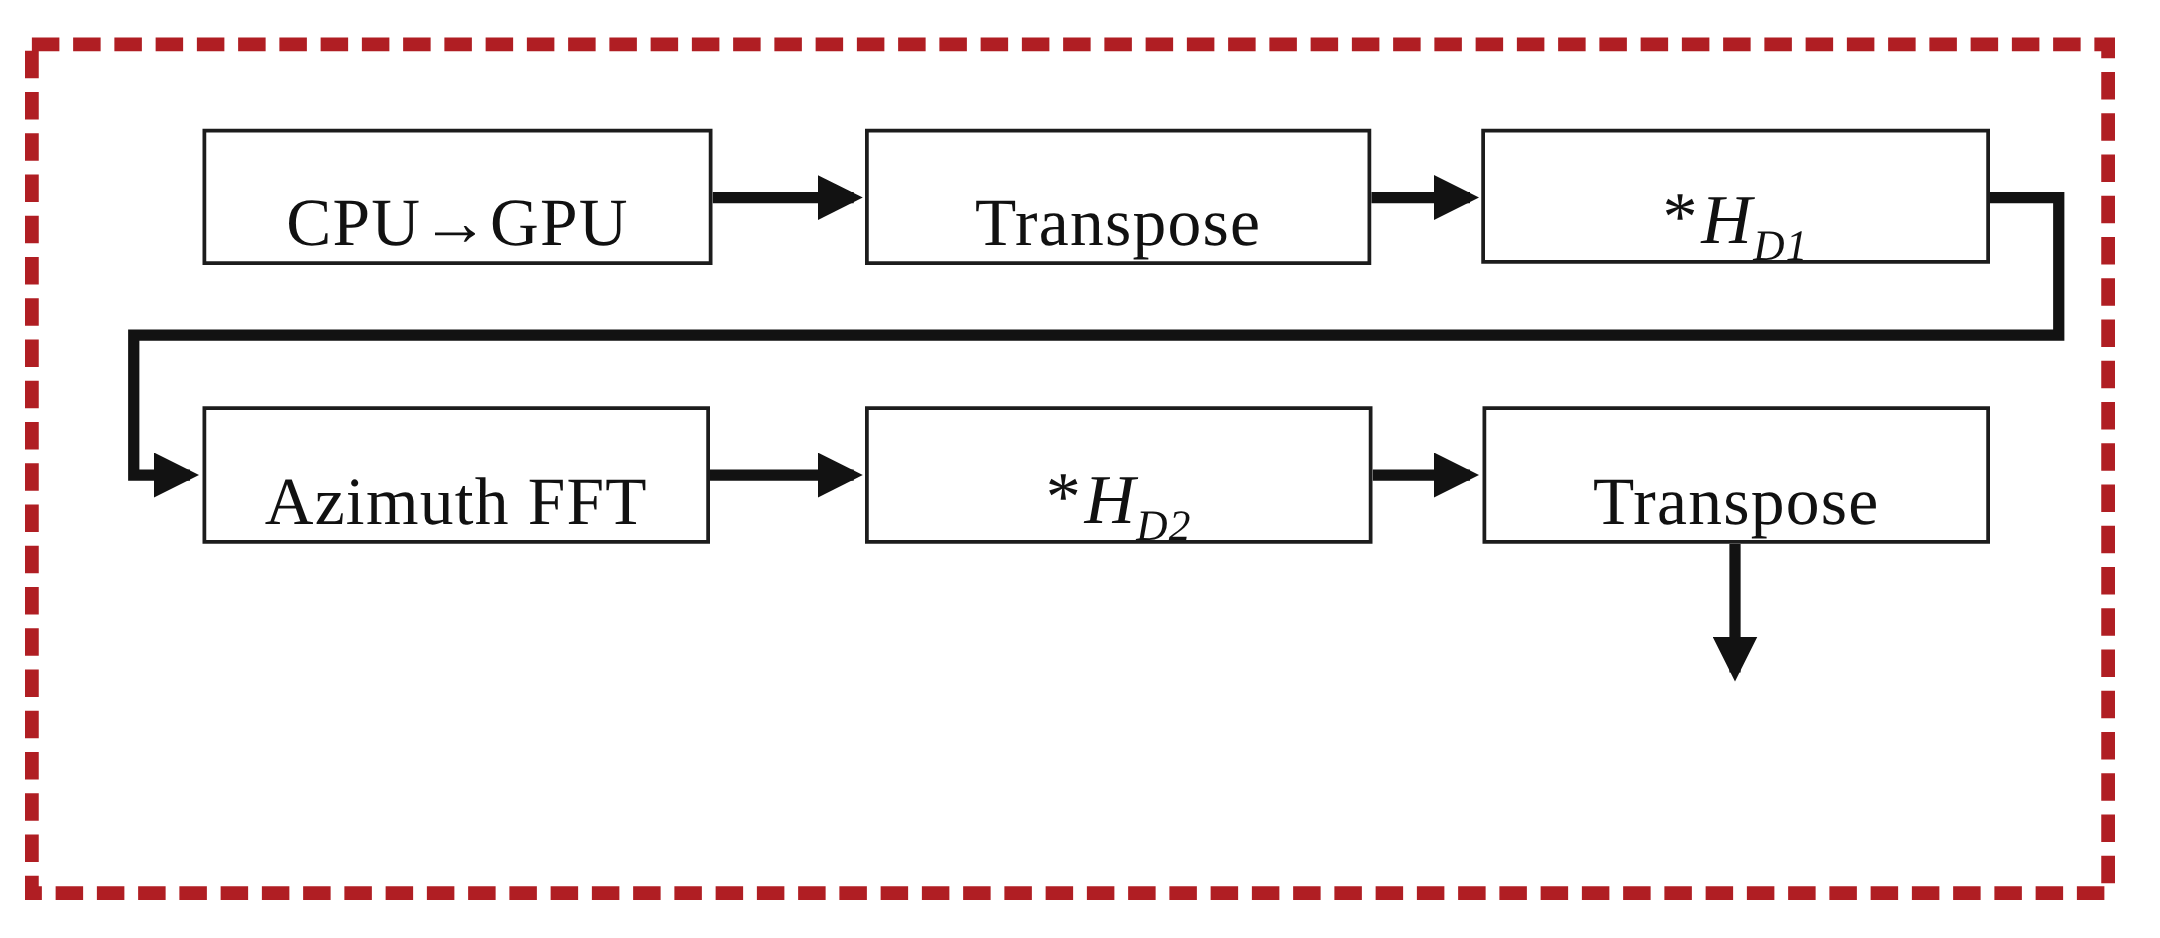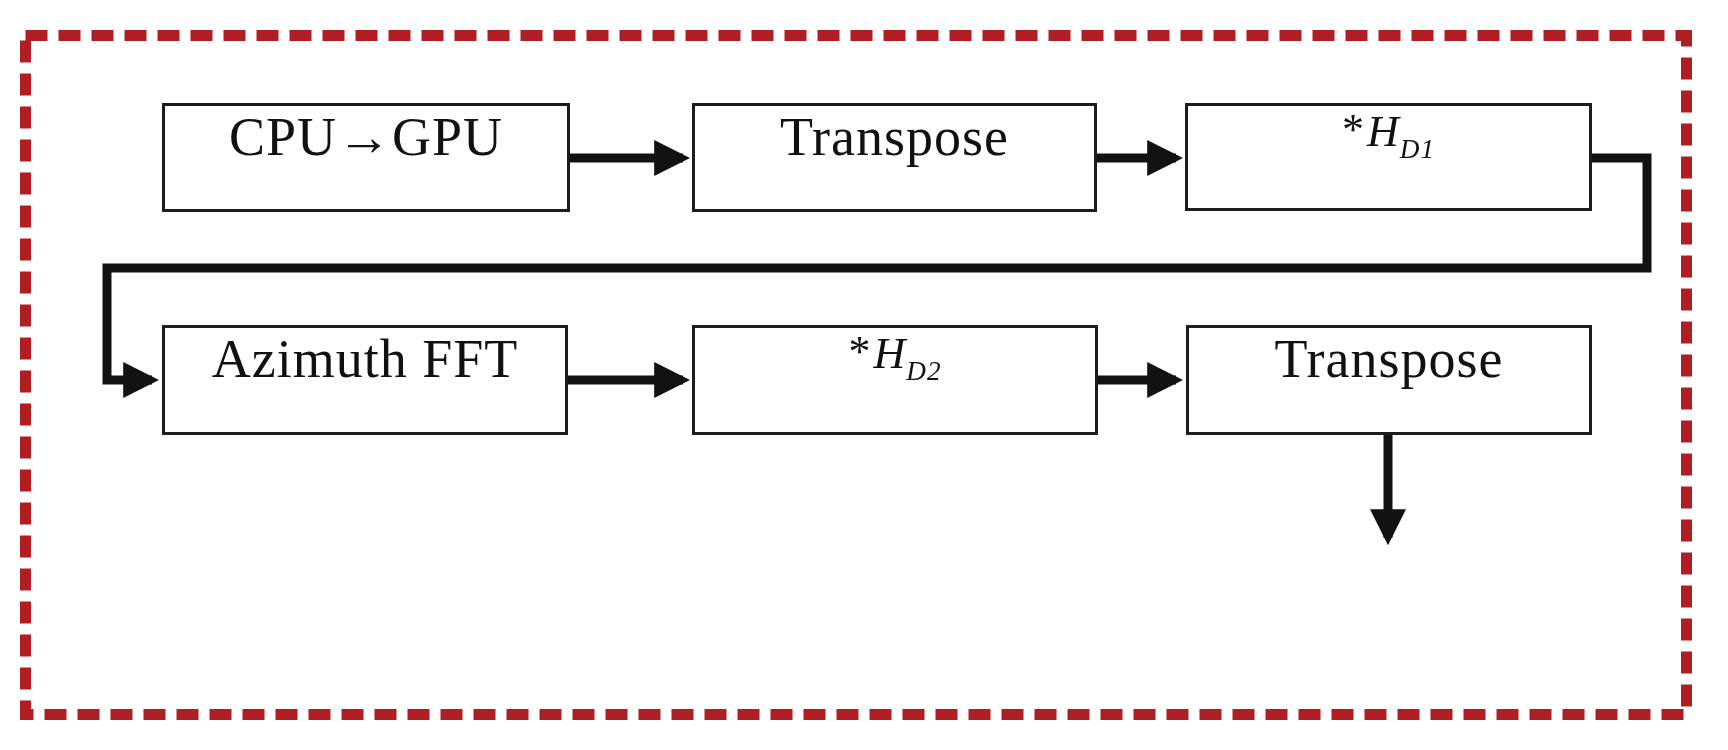--- a/index.html
+++ b/index.html
@@ -23,30 +23,30 @@
     height: 750px;
     z-index: 1;
   }
   .node {
     position: absolute;
     z-index: 2;
     background: #ffffff;
     border: 3px solid #1c1c1c;
     box-sizing: border-box;
     display: flex;
-    align-items: flex-start;
+    align-items: flex-end;
     justify-content: center;
     font-size: 54px;
     color: #111111;
     letter-spacing: 1px;
     white-space: nowrap;
   }
   .math {
     font-style: italic;
-    font-size: 44px;
+    font-size: 56px;
   }
   .math .star {
     font-style: normal;
     position: relative;
     top: -2px;
     margin-right: 2px;
   }
   .math sub {
     font-size: 0.62em;
     line-height: 0;

